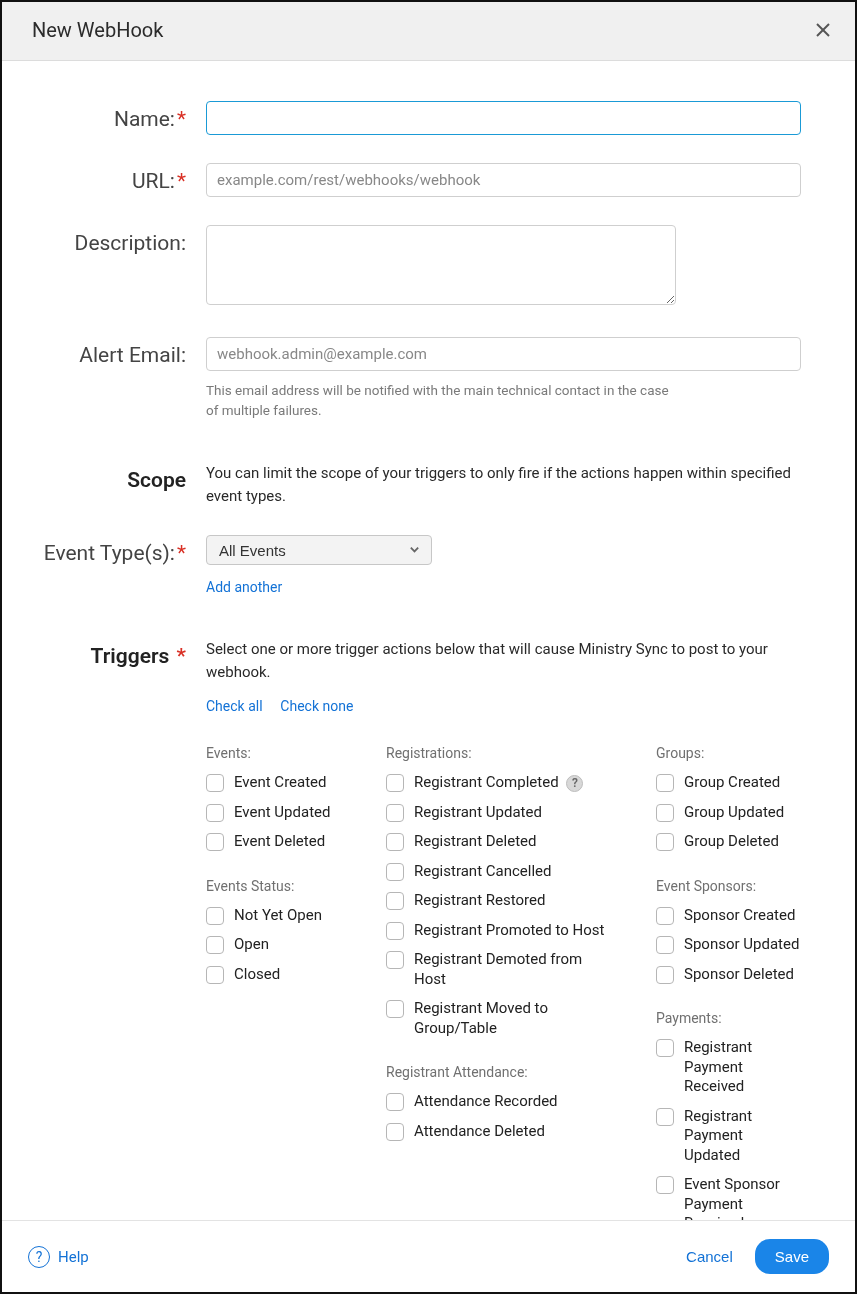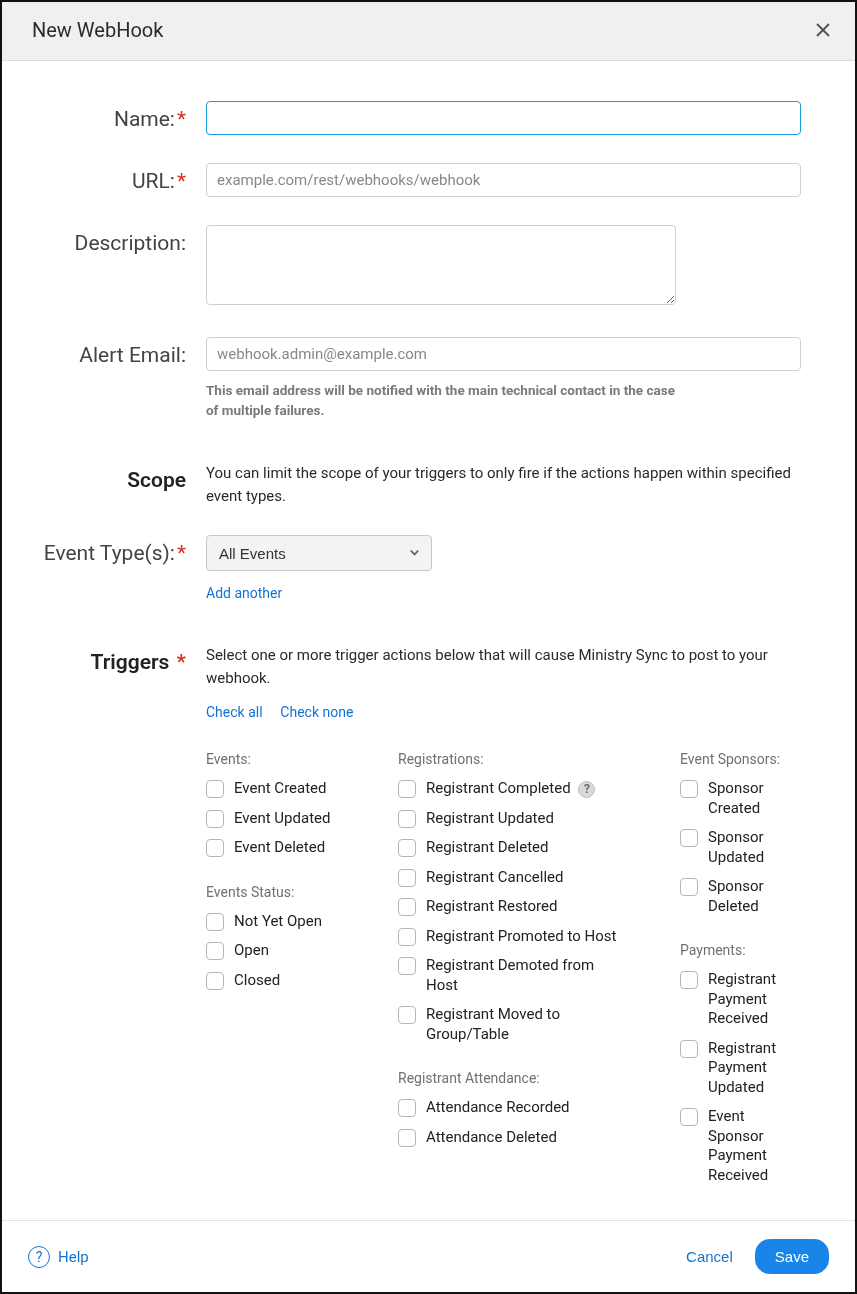--- a/index.html
+++ b/index.html
@@ -18,35 +18,35 @@
   input[type=text], textarea, select.styled {
     font-family: inherit; font-size: 15px; color: #333;
     border: 1px solid #cfcfcf; border-radius: 4px; padding: 7px 10px;
     background: #fff; width: 100%;
   }
   input[type=text]::placeholder, textarea::placeholder { color: #888; }
   .w-name { width: 274px; border: 1.5px solid #1a9ad6 !important; outline: none; }
   .w-url { width: 410px; }
   .w-desc { width: 470px; height: 80px; resize: both; }
   .w-email { width: 410px; }
-  .hint { font-size: 13.5px; color: #7a7a7a; margin-top: 10px; line-height: 1.45; max-width: 470px; font-weight: bold;}
+  .hint { font-size: 13.5px; color: #7a7a7a; margin-top: 10px; line-height: 1.45; max-width: 470px;}
   .body-text { font-size: 15px; color: #2a2a2a; line-height: 1.5; }
   .select-wrap { position: relative; width: 226px; }
   .select-wrap select {
-    appearance: none; -webkit-appearance: none; width: 100%; height: 36px;
+    appearance: none; -webkit-appearance: none; width: 100%; height: 30px;
     border: 1px solid #c7c7c7; border-radius: 4px; background: #f3f3f3; padding: 0 32px 0 12px;
     font-size: 15px; color: #333; cursor: pointer;
   }
   .select-wrap .chev { position: absolute; right: 12px; top: 50%; transform: translateY(-50%); pointer-events: none; color: #666; }
   .chev svg { width: 11px; height: 11px; stroke: #666; stroke-width: 2; fill: none;}
   .link { color: #1372d6; font-size: 14px; cursor: pointer; text-decoration: none; }
   .add-another { display: inline-block; margin-top: 14px; }
   .check-links { margin-top: 14px; }
   .check-links .link + .link { margin-left: 14px; }
-  .triggers-grid { display: flex; gap: 52px; margin-top: 30px; }
+  .triggers-grid { display: flex; gap: 40px; margin-top: 30px; }
   .tcol { flex: 1; }
   .tcol.narrow { flex: 0 0 140px; }
   .tcol.mid { flex: 0 0 230px; }
   .tgroup-header { font-size: 14px; color: #707070; margin-bottom: 12px; margin-top: 0;}
   .tgroup + .tgroup { margin-top: 26px; }
   .chk-row { display: flex; align-items: flex-start; gap: 10px; margin-bottom: 10px; line-height: 1.3;}
   .chk { width: 18px; height: 18px; flex-shrink: 0; border: 1.5px solid #b6b6b6; border-radius: 4px; background: #fff; cursor: pointer; margin-top: 1px;}
   .chk-label { font-size: 15px; color: #222; }
   .helpq { display:inline-flex; width:17px; height:17px; border-radius:50%; background:#d8d8d8; color:#666; font-size:12px; align-items:center; justify-content:center; margin-left:4px; border:1px solid #bcbcbc; cursor:help; font-weight:600;}
   .dialog-footer { border-top: 1px solid #e3e3e3; padding: 18px 26px; display: flex; align-items: center; justify-content: space-between; }
@@ -225,20 +225,35 @@
                   <span class="chk-label">Attendance Recorded</span>
                 </div>
                 <div class="chk-row">
                   <span class="chk"></span>
                   <span class="chk-label">Attendance Deleted</span>
                 </div>
               </div>
             </div>
           <div class="tcol">
               <div class="tgroup">
+                <div class="tgroup-header">Groups:</div>
+                <div class="chk-row">
+                  <span class="chk"></span>
+                  <span class="chk-label">Group Created</span>
+                </div>
+                <div class="chk-row">
+                  <span class="chk"></span>
+                  <span class="chk-label">Group Updated</span>
+                </div>
+                <div class="chk-row">
+                  <span class="chk"></span>
+                  <span class="chk-label">Group Deleted</span>
+                </div>
+              </div>
+              <div class="tgroup">
                 <div class="tgroup-header">Event Sponsors:</div>
                 <div class="chk-row">
                   <span class="chk"></span>
                   <span class="chk-label">Sponsor Created</span>
                 </div>
                 <div class="chk-row">
                   <span class="chk"></span>
                   <span class="chk-label">Sponsor Updated</span>
                 </div>
                 <div class="chk-row">

